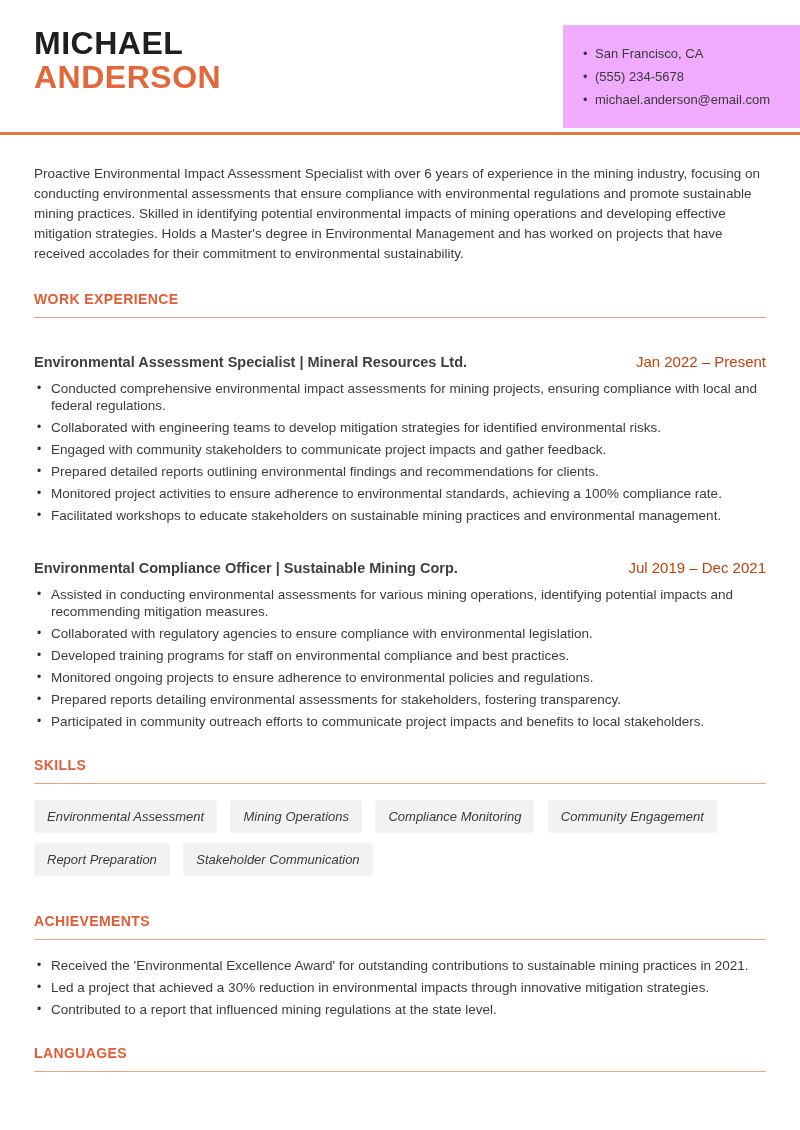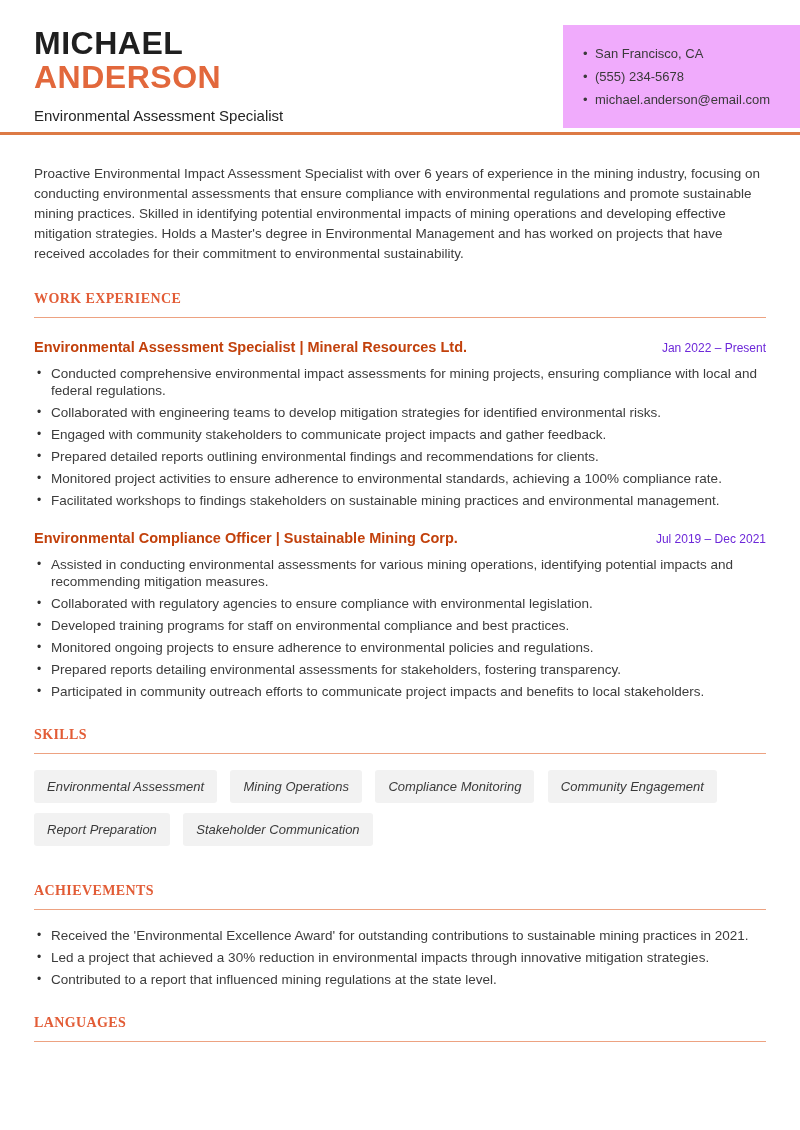--- a/index.html
+++ b/index.html
@@ -22,27 +22,27 @@
   .contact-list { list-style:none; }
   .contact-list li { position:relative; padding-left:12px; font-size:13px; color:#3a3a3a; line-height:15px; margin:8px 0; }
   .contact-list li::before { content:"•"; position:absolute; left:0; top:0; color:#3a3a3a; }
   .top-rule { position:absolute; left:0; right:0; bottom:0; height:3px; background:#dd7a45; }
   
   .main { padding:0 34px; }
   .summary { margin-top:29px; font-size:13.5px; line-height:20px; color:#3c3c3c; }
   .section { margin-top:0; }
   .sec-head {
     margin-top:27px; font-size:14px; font-weight:bold; letter-spacing:0.4px;
-    color:#e25c36; padding-bottom:10px; border-bottom:1px solid #eda281;font-family:Liberation Serif, serif;
+    color:#e25c36; padding-bottom:10px; border-bottom:1px solid #eda281;
   }
   
   .job { margin-top:21px; }
   .job-head { display:flex; justify-content:space-between; align-items:baseline; }
-  .job-title { font-size:14.5px; font-weight:bold; color:#c2410c; }
-  .job-date { font-size:12px; color:#6d28d9; white-space:nowrap; padding-left:12px; }
+  .job-title { font-size:14.5px; font-weight:bold; color:#404040; }
+  .job-date { font-size:15px; color:#c2410c; white-space:nowrap; padding-left:12px;margin-top:14px; }
   .bullets { list-style:none; margin-top:10px; }
   .bullets li {
     position:relative; padding-left:17px; font-size:13.5px; line-height:17px;
     color:#3c3c3c; margin-bottom:5px;
   }
   .bullets li::before { content:"•"; position:absolute; left:3px; top:0; font-size:12px; color:#2e2e2e; }
   
   .chip-wrap { margin-top:16px; }
   .chip {
     display:inline-block; background:#f2f2f2; color:#3a3a3a; font-size:13px;
@@ -59,21 +59,20 @@
 </style>
 </head>
 <body>
 
 <div class="page">
 
   <div class="header">
     <div class="name-block">
       <span class="name-line first">MICHAEL</span>
       <span class="name-line last">ANDERSON</span>
-      <div class="headline">Environmental Assessment Specialist</div>
     </div>
     <div class="contact-card">
       <ul class="contact-list">
         <li>San Francisco, CA</li>
         <li>(555) 234-5678</li>
         <li>michael.anderson@email.com</li>
       </ul>
     </div>
     <div class="top-rule"></div>
   </div>
@@ -89,21 +88,21 @@
         <div class="job-head">
           <span class="job-title">Environmental Assessment Specialist | Mineral Resources Ltd.</span>
           <span class="job-date">Jan 2022 – Present</span>
         </div>
         <ul class="bullets">
           <li>Conducted comprehensive environmental impact assessments for mining projects, ensuring compliance with local and federal regulations.</li>
           <li>Collaborated with engineering teams to develop mitigation strategies for identified environmental risks.</li>
           <li>Engaged with community stakeholders to communicate project impacts and gather feedback.</li>
           <li>Prepared detailed reports outlining environmental findings and recommendations for clients.</li>
           <li>Monitored project activities to ensure adherence to environmental standards, achieving a 100% compliance rate.</li>
-          <li>Facilitated workshops to findings stakeholders on sustainable mining practices and environmental management.</li>
+          <li>Facilitated workshops to educate stakeholders on sustainable mining practices and environmental management.</li>
         </ul>
       </div>
 
       <div class="job">
         <div class="job-head">
           <span class="job-title">Environmental Compliance Officer | Sustainable Mining Corp.</span>
           <span class="job-date">Jul 2019 – Dec 2021</span>
         </div>
         <ul class="bullets">
           <li>Assisted in conducting environmental assessments for various mining operations, identifying potential impacts and recommending mitigation measures.</li>

